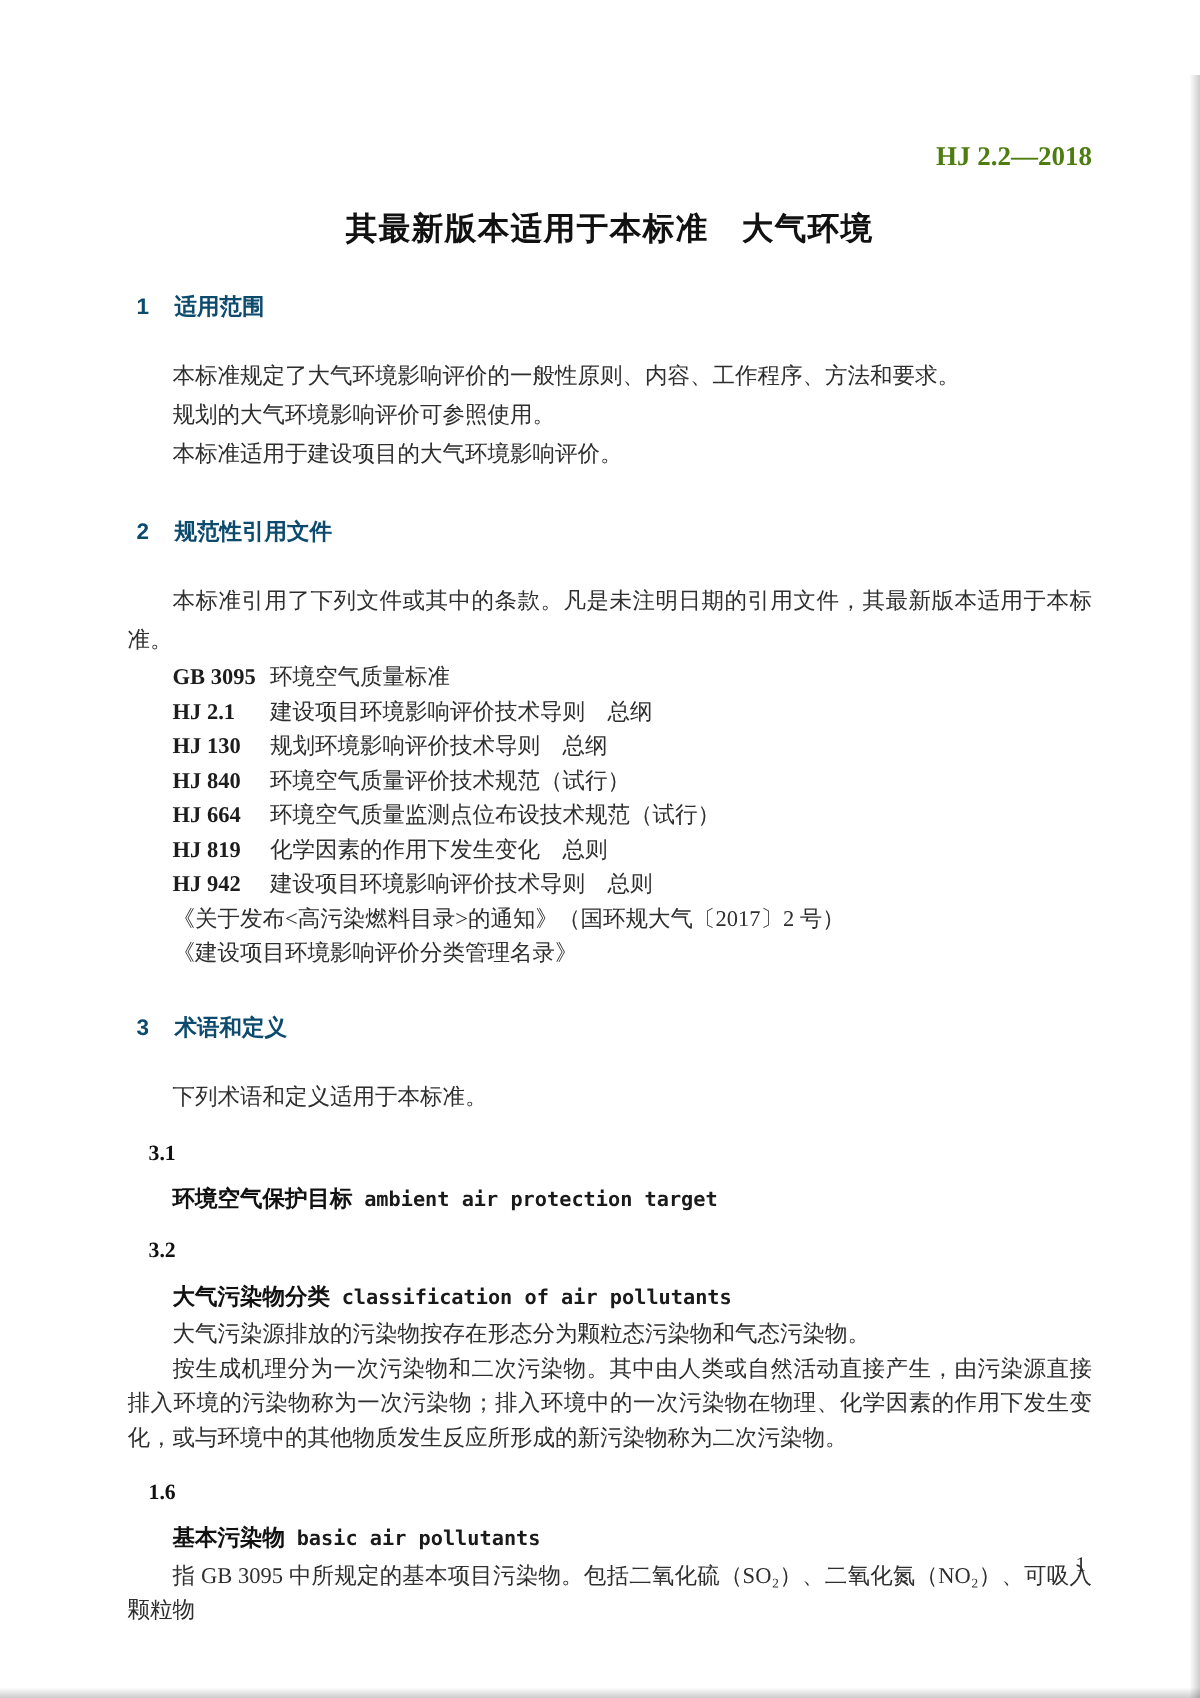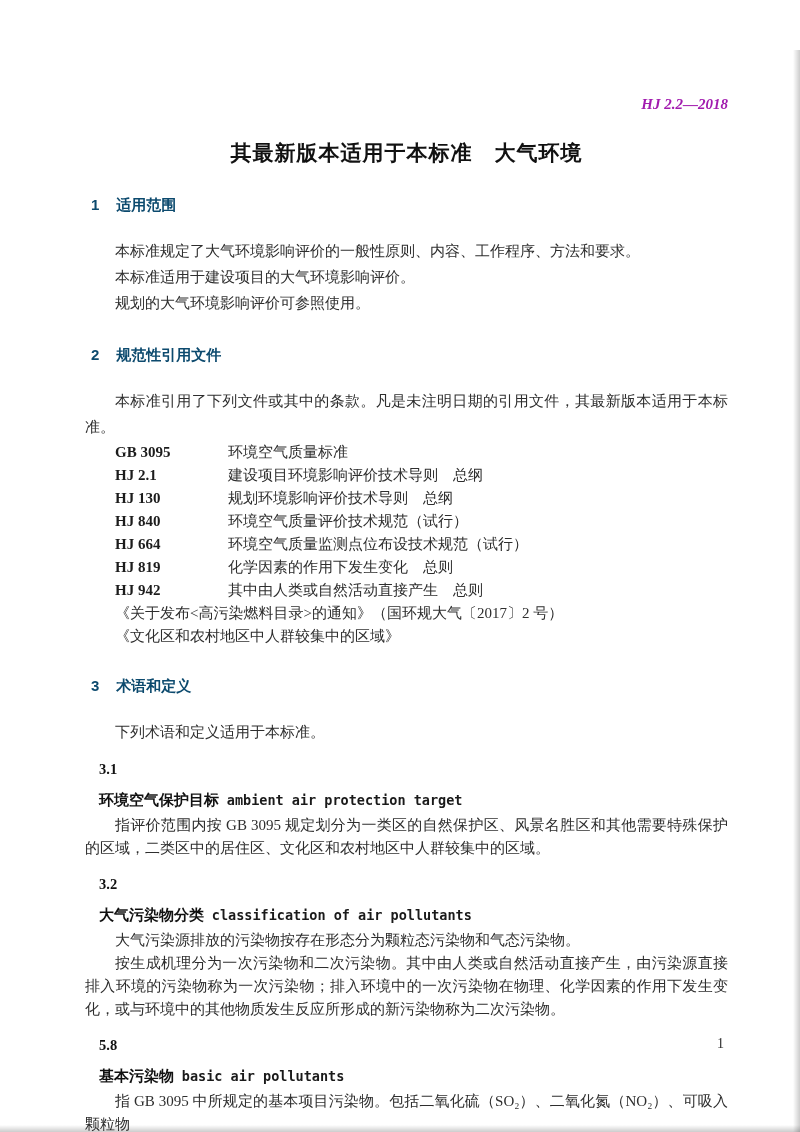--- a/index.html
+++ b/index.html
@@ -24,24 +24,23 @@
     position: absolute; top: 50px; right: 0; width: 7px; height: 1082px;
     background: linear-gradient(to right, rgba(0,0,0,0), rgba(0,0,0,0.20));
   }
   .edge-bottom {
     position: absolute; left: 0; bottom: 0; width: 800px; height: 7px;
     background: linear-gradient(to bottom, rgba(0,0,0,0), rgba(0,0,0,0.20));
   }
   .doc-header {
     text-align: right;
     font-weight: bold;
-    font-size: 15px;
-    color: #a21caf;
+    font-size: 18px;
+    color: #4d7c0f;
     line-height: 16px;
-    font-style: italic;
   }
   .doc-title {
     margin: 28px 0 0 0;
     text-align: center;
     font-family: "Liberation Sans", "DejaVu Sans", sans-serif;
     font-weight: bold;
     font-size: 21px;
     letter-spacing: 1px;
     color: #111111;
     line-height: 26px;
@@ -55,38 +54,38 @@
     line-height: 17px;
   }
   .sec-num { display: inline-block; margin-right: 17px; }
   .body-para {
     margin: 0;
     line-height: 26px;
     text-align: justify;
   }
   .indent { text-indent: 2em; }
   .ref-list { margin: 1px 0 0 30px; }
-  .ref-row { display: flex; line-height: 23px; gap: 48px; }
+  .ref-row { display: flex; line-height: 23px; }
   .ref-code { flex: none; width: 65px; color: #1c1c1c; font-weight: bold; font-family: "Liberation Serif", serif; }
   .ref-title { flex: 1; }
   .notice {
     margin: 0 0 0 30px;
     line-height: 22.5px;
     text-align: justify;
   }
   .sub-num {
     margin: 16px 0 13px 14px;
     font-family: Liberation Serif, serif;
     font-weight: bold;
     font-size: 14.5px;
     color: #111111;
     line-height: 16px;
   }
   .term-line {
-    margin: 0 0 4px 14px;
+    margin: 0 0 4px 30px;
     line-height: 19px;
   }
   .term-zh {
     font-family: "Liberation Sans", "DejaVu Sans", sans-serif;
     font-weight: bold;
     font-size: 15px;
     color: #111111;
   }
   .term-en {
     font-family: "DejaVu Sans Mono", "Liberation Mono", monospace;
@@ -117,22 +116,22 @@
   <div class="doc-header">
     <span>HJ 2.2—2018</span>
   </div>
 
   <h1 class="doc-title">其最新版本适用于本标准　大气环境</h1>
 
   <div class="sec-heading">
     <span class="sec-num">1</span><span>适用范围</span>
   </div>
   <p class="body-para indent">本标准规定了大气环境影响评价的一般性原则、内容、工作程序、方法和要求。</p>
+  <p class="body-para indent">规划的大气环境影响评价可参照使用。</p>
   <p class="body-para indent">本标准适用于建设项目的大气环境影响评价。</p>
-  <p class="body-para indent">规划的大气环境影响评价可参照使用。</p>
 
   <div class="sec-heading">
     <span class="sec-num">2</span><span>规范性引用文件</span>
   </div>
   <p class="body-para indent">本标准引用了下列文件或其中的条款。凡是未注明日期的引用文件，其最新版本适用于本标准。</p>
 
   <div class="ref-list">
     <div class="ref-row">
       <span class="ref-code">GB 3095</span>
       <span class="ref-title">环境空气质量标准</span>
@@ -152,52 +151,51 @@
     <div class="ref-row">
       <span class="ref-code">HJ 664</span>
       <span class="ref-title">环境空气质量监测点位布设技术规范（试行）</span>
     </div>
     <div class="ref-row">
       <span class="ref-code">HJ 819</span>
       <span class="ref-title">化学因素的作用下发生变化　总则</span>
     </div>
     <div class="ref-row">
       <span class="ref-code">HJ 942</span>
-      <span class="ref-title">其中由人类或自然活动直接产生　总则</span>
+      <span class="ref-title">建设项目环境影响评价技术导则　总则</span>
     </div>
   </div>
   <p class="notice">《关于发布&lt;高污染燃料目录&gt;的通知》（国环规大气〔2017〕2 号）</p>
-  <p class="notice">《文化区和农村地区中人群较集中的区域》</p>
+  <p class="notice">《建设项目环境影响评价分类管理名录》</p>
 
   <div class="sec-heading">
     <span class="sec-num">3</span><span>术语和定义</span>
   </div>
   <p class="body-para indent">下列术语和定义适用于本标准。</p>
 
   <div>
     <div class="sub-num">3.1</div>
     <div class="term-line">
       <span class="term-zh">环境空气保护目标</span>
       <span class="term-en">ambient air protection target</span>
     </div>
-    <p class="def">指评价范围内按 GB 3095 规定划分为一类区的自然保护区、风景名胜区和其他需要特殊保护的区域，二类区中的居住区、文化区和农村地区中人群较集中的区域。</p>
   </div>
 
   <div>
     <div class="sub-num">3.2</div>
     <div class="term-line">
       <span class="term-zh">大气污染物分类</span>
       <span class="term-en">classification of air pollutants</span>
     </div>
     <p class="def">大气污染源排放的污染物按存在形态分为颗粒态污染物和气态污染物。</p>
     <p class="def">按生成机理分为一次污染物和二次污染物。其中由人类或自然活动直接产生，由污染源直接排入环境的污染物称为一次污染物；排入环境中的一次污染物在物理、化学因素的作用下发生变化，或与环境中的其他物质发生反应所形成的新污染物称为二次污染物。</p>
   </div>
 
   <div>
-    <div class="sub-num">5.8</div>
+    <div class="sub-num">1.6</div>
     <div class="term-line">
       <span class="term-zh">基本污染物</span>
       <span class="term-en">basic air pollutants</span>
     </div>
     <p class="def">指 GB 3095 中所规定的基本项目污染物。包括二氧化硫（SO₂）、二氧化氮（NO₂）、可吸入颗粒物</p>
   </div>
 
   <div class="page-number">1</div>
 
   <div class="edge-right"></div>

